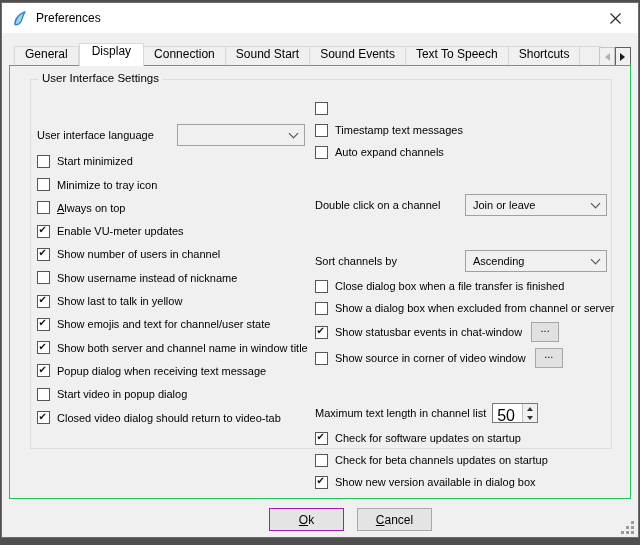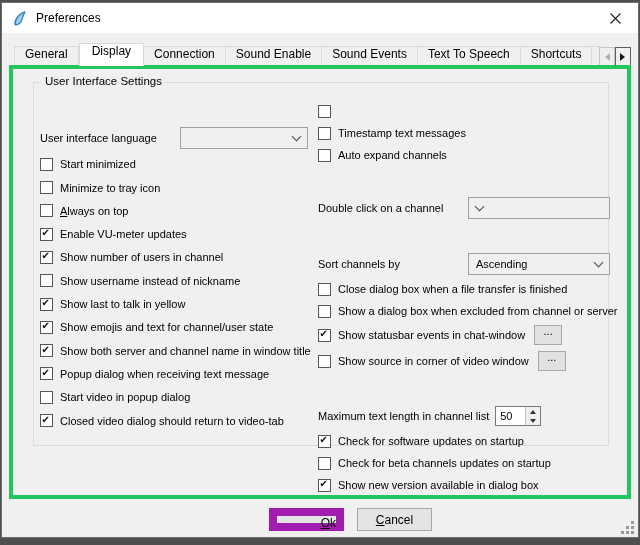--- a/index.html
+++ b/index.html
@@ -27,21 +27,21 @@
             margin-bottom: -1px; z-index: 3; position: relative; padding: 0 12px; }
   .tab-scroll { position: absolute; right: 0; bottom: 0; display: flex; }
   .tsbtn { width: 16px; height: 19px; background: #f0f0f0; display: flex; align-items: center; justify-content: center; cursor: pointer; }
   .tsbtn.left  { border: 1px solid #c6c6c6; }
   .tsbtn.right { border: 1px solid #5f5f5f; }
   .tri-left  { width: 0; height: 0; border: 4px solid transparent; border-right: 5px solid #b2b2b2; margin-right: 3px; }
   .tri-right { width: 0; height: 0; border: 4px solid transparent; border-left: 5px solid #1a1a1a; margin-left: 3px; }
 
   
   .page { position: absolute; left: 7px; right: 7px; top: 62px; height: 434px;
-          background: #f0f0f0; border: 4px solid #22c55e; z-index: 1; }
+          background: #f0f0f0; border: 1px solid #22c55e; z-index: 1; }
 
   .groupbox { position: absolute; left: 20px; right: 18px; top: 13px; bottom: 49px;
               border: 1px solid #dcdcdc; }
   .group-title { position: absolute; top: -8px; left: 7px; background: #f0f0f0; padding: 0 4px;
                  font-size: 11.5px; }
 
   .col { position: absolute; display: flex; flex-direction: column; }
   .col-left  { left: 6px;  top: 16px; width: 268px; gap: 7.3px; }
   .col-right { left: 284px; top: 20px; width: 292px; gap: 6px; }
 
@@ -66,31 +66,31 @@
           transform: rotate(45deg); margin-top: -4px; flex: 0 0 auto; }
 
   
   .dots-btn { width: 28px; height: 20px; background: #e1e1e1; border: 1px solid #a8a8a8;
               font-size: 11px; display: flex; align-items: flex-start; justify-content: center;
               margin-left: 9px; cursor: pointer; line-height: 11px; }
 
   
   .spin { width: 46px; height: 20px; background: #ffffff; border: 1px solid #7a7a7a;
           margin-left: 6px; display: flex; }
-  .spin-val { flex: 1 1 auto; font-size: 11px; padding: 3px 0 16px 4px; }
+  .spin-val { flex: 1 1 auto; font-size: 16px; padding: 3px 0 16px 4px; }
   .spin-arrows { width: 15px; border-left: 1px solid #c0c0c0; display: flex; flex-direction: column; }
   .spin-up, .spin-dn { flex: 1; background: #f0f0f0; display: flex; align-items: center; justify-content: center; cursor: pointer; }
   .tri-up { width: 0; height: 0; border: 3px solid transparent; border-bottom: 4px solid #333; margin-top: -3px; }
   .tri-dn { width: 0; height: 0; border: 3px solid transparent; border-top: 4px solid #333; margin-bottom: -3px; }
 
   
   .buttonrow { position: absolute; left: 267px; bottom: 6px; display: flex; gap: 13px; }
   .btn { width: 75px; height: 23px; background: #e4e4e4; border: 1px solid #a8a8a8;
          font-family: "Liberation Sans", sans-serif; font-size: 12px; cursor: pointer; }
-  .btn.default { border: 8px solid #a21caf; text-align: right; }
+  .btn.default { border: 1px solid #a21caf; }
   u { text-decoration: underline; }
 
   
   .grip { position: absolute; right: 4px; bottom: 3px; width: 13px; height: 13px; cursor: nwse-resize; }
   .grip i { position: absolute; width: 3px; height: 3px; background: #9a9a9a;
             right: 0; bottom: 0;
             box-shadow: -5px 0 0 #9a9a9a, -10px 0 0 #9a9a9a, 0 -5px 0 #9a9a9a, -5px -5px 0 #9a9a9a, 0 -10px 0 #9a9a9a; }
 </style>
 </head>
 <body>
@@ -118,21 +118,21 @@
       <div class="tab">
           <span>General</span>
         </div>
       <div class="tab on">
           <span>Display</span>
         </div>
       <div class="tab">
           <span>Connection</span>
         </div>
       <div class="tab">
-          <span>Sound Enable</span>
+          <span>Sound Start</span>
         </div>
       <div class="tab">
           <span>Sound Events</span>
         </div>
       <div class="tab">
           <span>Text To Speech</span>
         </div>
       <div class="tab">
           <span>Shortcuts</span>
         </div>
@@ -218,20 +218,21 @@
           <span class="cb"></span>
           <span class="lbl">Timestamp text messages</span>
         </div>
         <div class="row">
           <span class="cb"></span>
           <span class="lbl">Auto expand channels</span>
         </div>
         <div class="row tall">
           <span class="lbl">Double click on a channel</span>
           <span class="combo combo-right">
+            <span class="combo-val">Join or leave</span>
             <span class="chev"></span>
           </span>
         </div>
         <div class="row tall">
           <span class="lbl">Sort channels by</span>
           <span class="combo combo-right">
             <span class="combo-val">Ascending</span>
             <span class="chev"></span>
           </span>
         </div>

